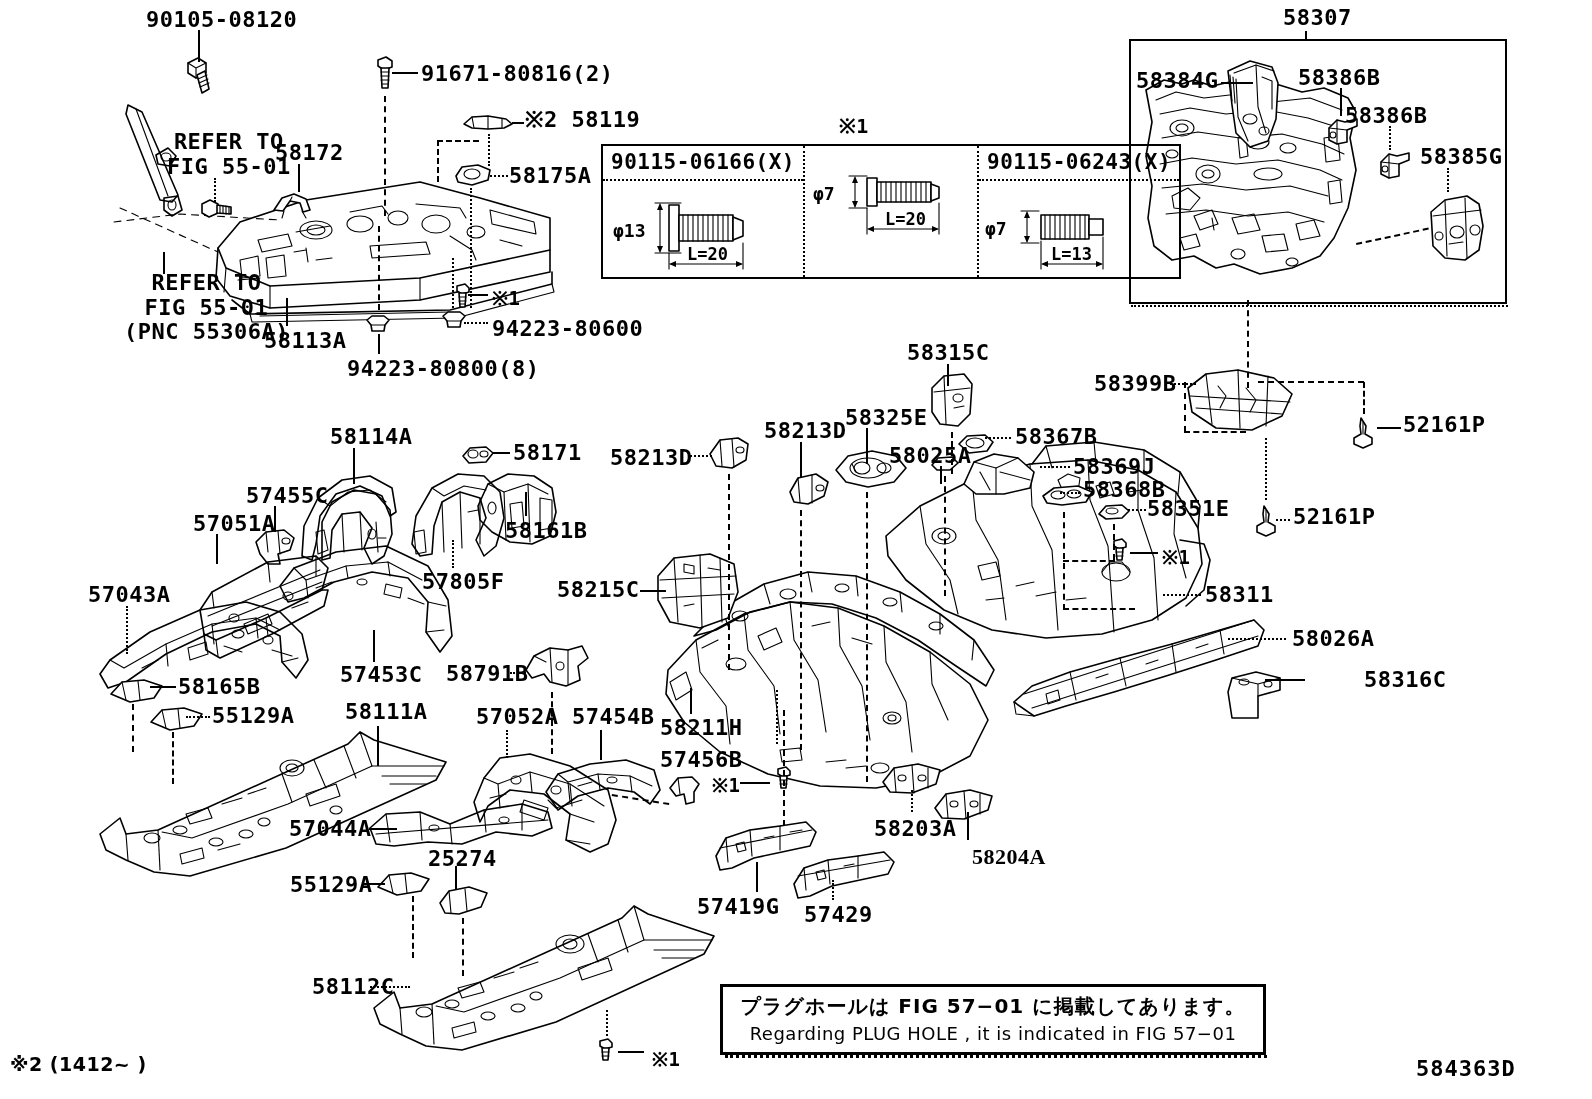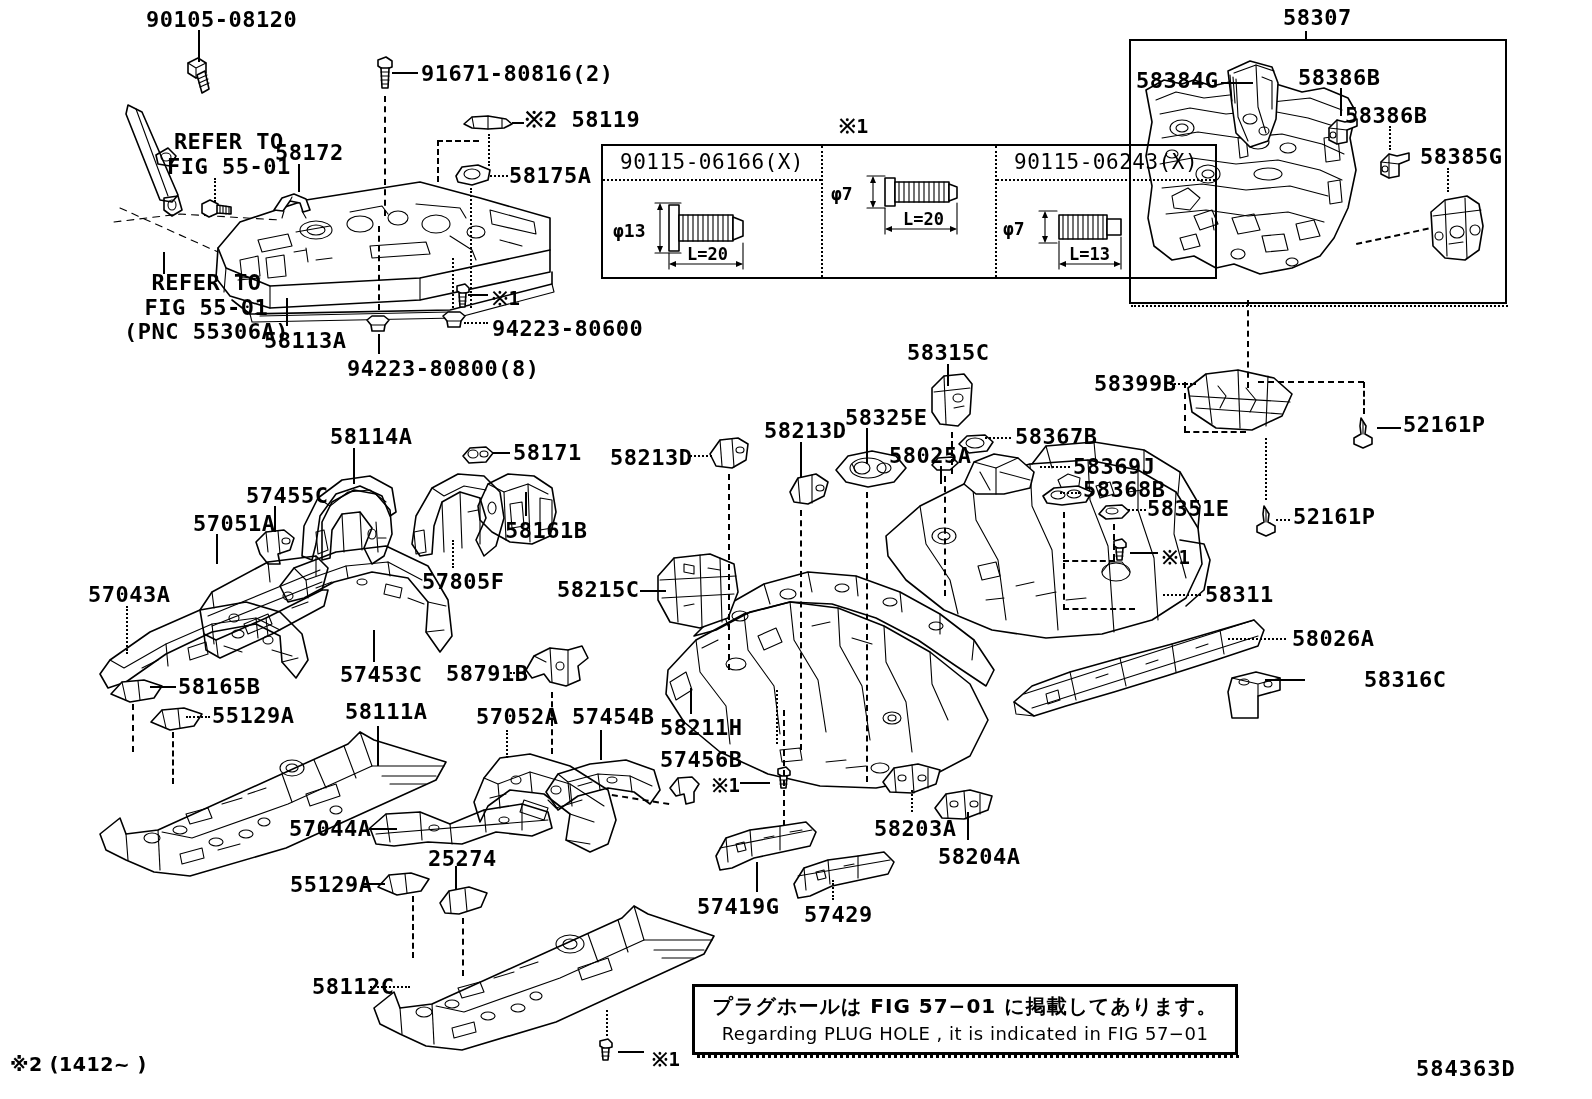--- a/index.html
+++ b/index.html
@@ -21,22 +21,22 @@
   .ln.v{width:2px;}
   .dot.h{position:absolute;height:0;border-top:2px dotted #000;}
   .dot.v{position:absolute;width:0;border-left:2px dotted #000;}
   .dash.h{position:absolute;height:0;border-top:2px dashed #000;}
   .dash.v{position:absolute;width:0;border-left:2px dashed #000;}
   
   #bolttable{position:absolute;border:2px solid #000;display:flex;}
   #bolttable .col{border-right:2px dotted #000;}
   #bolttable .col:last-child{border-right:none;}
   #bolttable .th{
-    border-bottom:2px dotted #000;text-align:right;font-weight:400;
-    font-size:21px;padding:4px 17px 5px;letter-spacing:.5px;
+    border-bottom:2px dotted #000;text-align:right;font-weight:700;
+    font-size:21px;padding:4px 8px 5px;letter-spacing:.5px;
   }
   #bolttable .cell{height:96px;position:relative;}
   .boltsvg{position:absolute;left:0;top:0;}
   
   #dashbox{position:absolute;border:2px solid #000;}
   #dashbox:after{content:"";position:absolute;left:0;right:-3px;bottom:-5px;border-bottom:2px dotted #000;}
   
   #notebox{
     position:absolute;border:3px solid #000;text-align:center;
     padding:6px 14px 8px;background:#fff;
@@ -837,31 +837,31 @@
       <div class="lbl" style="left: 178px; top: 675px;">58165B</div>
       <div class="lbl" style="left: 446px; top: 662px;">58791B</div>
       <div class="lbl" style="left: 212px; top: 704px;">55129A</div>
       <div class="lbl" style="left: 345px; top: 700px;">58111A</div>
       <div class="lbl" style="left: 476px; top: 705px;">57052A</div>
       <div class="lbl" style="left: 572px; top: 705px;">57454B</div>
       <div class="lbl" style="left: 660px; top: 716px;">58211H</div>
       <div class="lbl" style="left: 660px; top: 748px;">57456B</div>
       <div class="lbl sm" style="left: 712px; top: 775px;">※1</div>
       <div class="lbl" style="left: 874px; top: 817px;">58203A</div>
-      <div class="lbl" style="left: 938px; top: 845px;">58204A</div>
+      <div class="lbl" style="left: 972px; top: 845px; font-family: Liberation Serif, serif;">58204A</div>
       <div class="lbl" style="left: 289px; top: 817px;">57044A</div>
       <div class="lbl" style="left: 428px; top: 847px;">25274</div>
       <div class="lbl" style="left: 290px; top: 873px;">55129A</div>
       <div class="lbl" style="left: 697px; top: 895px;">57419G</div>
       <div class="lbl" style="left: 804px; top: 903px;">57429</div>
       <div class="lbl" style="left: 293px; top: 975px; margin-left: 19px;">58112C</div>
       <div class="lbl sm" style="left: 652px; top: 1049px;">※1</div>
     </div>
 
-  <div id="notebox" style="left:692px;top:984px;width:512px;text-align:center;">
+  <div id="notebox" style="left:720px;top:984px;width:512px;text-align:center;">
     <div class="jp">プラグホールは FIG 57−01 に掲載してあります。</div>
     <div class="en">Regarding  PLUG  HOLE , it is indicated in FIG  57−01</div>
   </div>
 
   <div id="figid" style="left:1416px;top:1056px;">584363D</div>
   <div id="foot" style="left:10px;top:1053px;">※2 (1412~      )</div>
 
 </div>
 
 </body></html>

